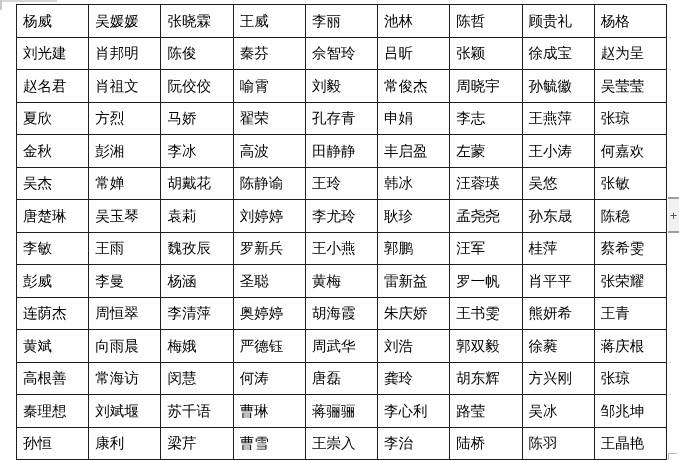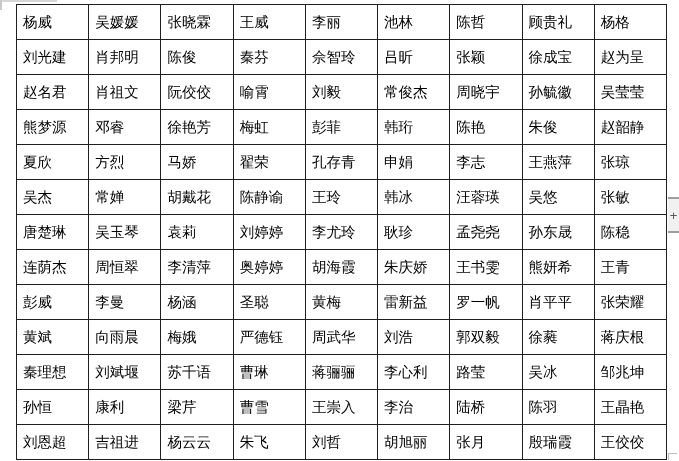--- a/index.html
+++ b/index.html
@@ -121,42 +121,42 @@
           <td>肖祖文</td>
           <td>阮佼佼</td>
           <td>喻霄</td>
           <td>刘毅</td>
           <td>常俊杰</td>
           <td>周晓宇</td>
           <td>孙毓徽</td>
           <td>吴莹莹</td>
         </tr>
         <tr>
-          <td>熊梦源</td>
-          <td>邓睿</td>
-          <td>徐艳芳</td>
-          <td>梅虹</td>
-          <td>彭菲</td>
-          <td>韩珩</td>
-          <td>陈艳</td>
-          <td>朱俊</td>
-          <td>赵韶静</td>
-        </tr>
-        <tr>
           <td>夏欣</td>
           <td>方烈</td>
           <td>马娇</td>
           <td>翟荣</td>
           <td>孔存青</td>
           <td>申娟</td>
           <td>李志</td>
           <td>王燕萍</td>
           <td>张琼</td>
         </tr>
         <tr>
+          <td>金秋</td>
+          <td>彭湘</td>
+          <td>李冰</td>
+          <td>高波</td>
+          <td>田静静</td>
+          <td>丰启盈</td>
+          <td>左蒙</td>
+          <td>王小涛</td>
+          <td>何嘉欢</td>
+        </tr>
+        <tr>
           <td>吴杰</td>
           <td>常婵</td>
           <td>胡戴花</td>
           <td>陈静谕</td>
           <td>王玲</td>
           <td>韩冰</td>
           <td>汪蓉瑛</td>
           <td>吴悠</td>
           <td>张敏</td>
         </tr>
@@ -165,53 +165,75 @@
           <td>吴玉琴</td>
           <td>袁莉</td>
           <td>刘婷婷</td>
           <td>李尤玲</td>
           <td>耿珍</td>
           <td>孟尧尧</td>
           <td>孙东晟</td>
           <td>陈稳</td>
         </tr>
         <tr>
+          <td>李敏</td>
+          <td>王雨</td>
+          <td>魏孜辰</td>
+          <td>罗新兵</td>
+          <td>王小燕</td>
+          <td>郭鹏</td>
+          <td>汪军</td>
+          <td>桂萍</td>
+          <td>蔡希雯</td>
+        </tr>
+        <tr>
+          <td>彭威</td>
+          <td>李曼</td>
+          <td>杨涵</td>
+          <td>圣聪</td>
+          <td>黄梅</td>
+          <td>雷新益</td>
+          <td>罗一帆</td>
+          <td>肖平平</td>
+          <td>张荣耀</td>
+        </tr>
+        <tr>
           <td>连荫杰</td>
           <td>周恒翠</td>
           <td>李清萍</td>
           <td>奥婷婷</td>
           <td>胡海霞</td>
           <td>朱庆娇</td>
           <td>王书雯</td>
           <td>熊妍希</td>
           <td>王青</td>
         </tr>
         <tr>
-          <td>彭威</td>
-          <td>李曼</td>
-          <td>杨涵</td>
-          <td>圣聪</td>
-          <td>黄梅</td>
-          <td>雷新益</td>
-          <td>罗一帆</td>
-          <td>肖平平</td>
-          <td>张荣耀</td>
-        </tr>
-        <tr>
           <td>黄斌</td>
           <td>向雨晨</td>
           <td>梅娥</td>
           <td>严德钰</td>
           <td>周武华</td>
           <td>刘浩</td>
           <td>郭双毅</td>
           <td>徐蕤</td>
           <td>蒋庆根</td>
         </tr>
         <tr>
+          <td>高根善</td>
+          <td>常海访</td>
+          <td>闵慧</td>
+          <td>何涛</td>
+          <td>唐磊</td>
+          <td>龚玲</td>
+          <td>胡东辉</td>
+          <td>方兴刚</td>
+          <td>张琼</td>
+        </tr>
+        <tr>
           <td>秦理想</td>
           <td>刘斌堰</td>
           <td>苏千语</td>
           <td>曹琳</td>
           <td>蒋骊骊</td>
           <td>李心利</td>
           <td>路莹</td>
           <td>吴冰</td>
           <td>邹兆坤</td>
         </tr>
@@ -219,31 +241,20 @@
           <td>孙恒</td>
           <td>康利</td>
           <td>梁芹</td>
           <td>曹雪</td>
           <td>王崇入</td>
           <td>李治</td>
           <td>陆桥</td>
           <td>陈羽</td>
           <td>王晶艳</td>
         </tr>
-        <tr>
-          <td>刘恩超</td>
-          <td>吉祖进</td>
-          <td>杨云云</td>
-          <td>朱飞</td>
-          <td>刘哲</td>
-          <td>胡旭丽</td>
-          <td>张月</td>
-          <td>殷瑞霞</td>
-          <td>王佼佼</td>
-        </tr>
       </tbody>
   </table>
 
   <div class="right-widget">
     <div class="bar"></div>
     <div class="plus">+</div>
     <div class="bar"></div>
   </div>
 
   <div class="corner-mark"></div>

